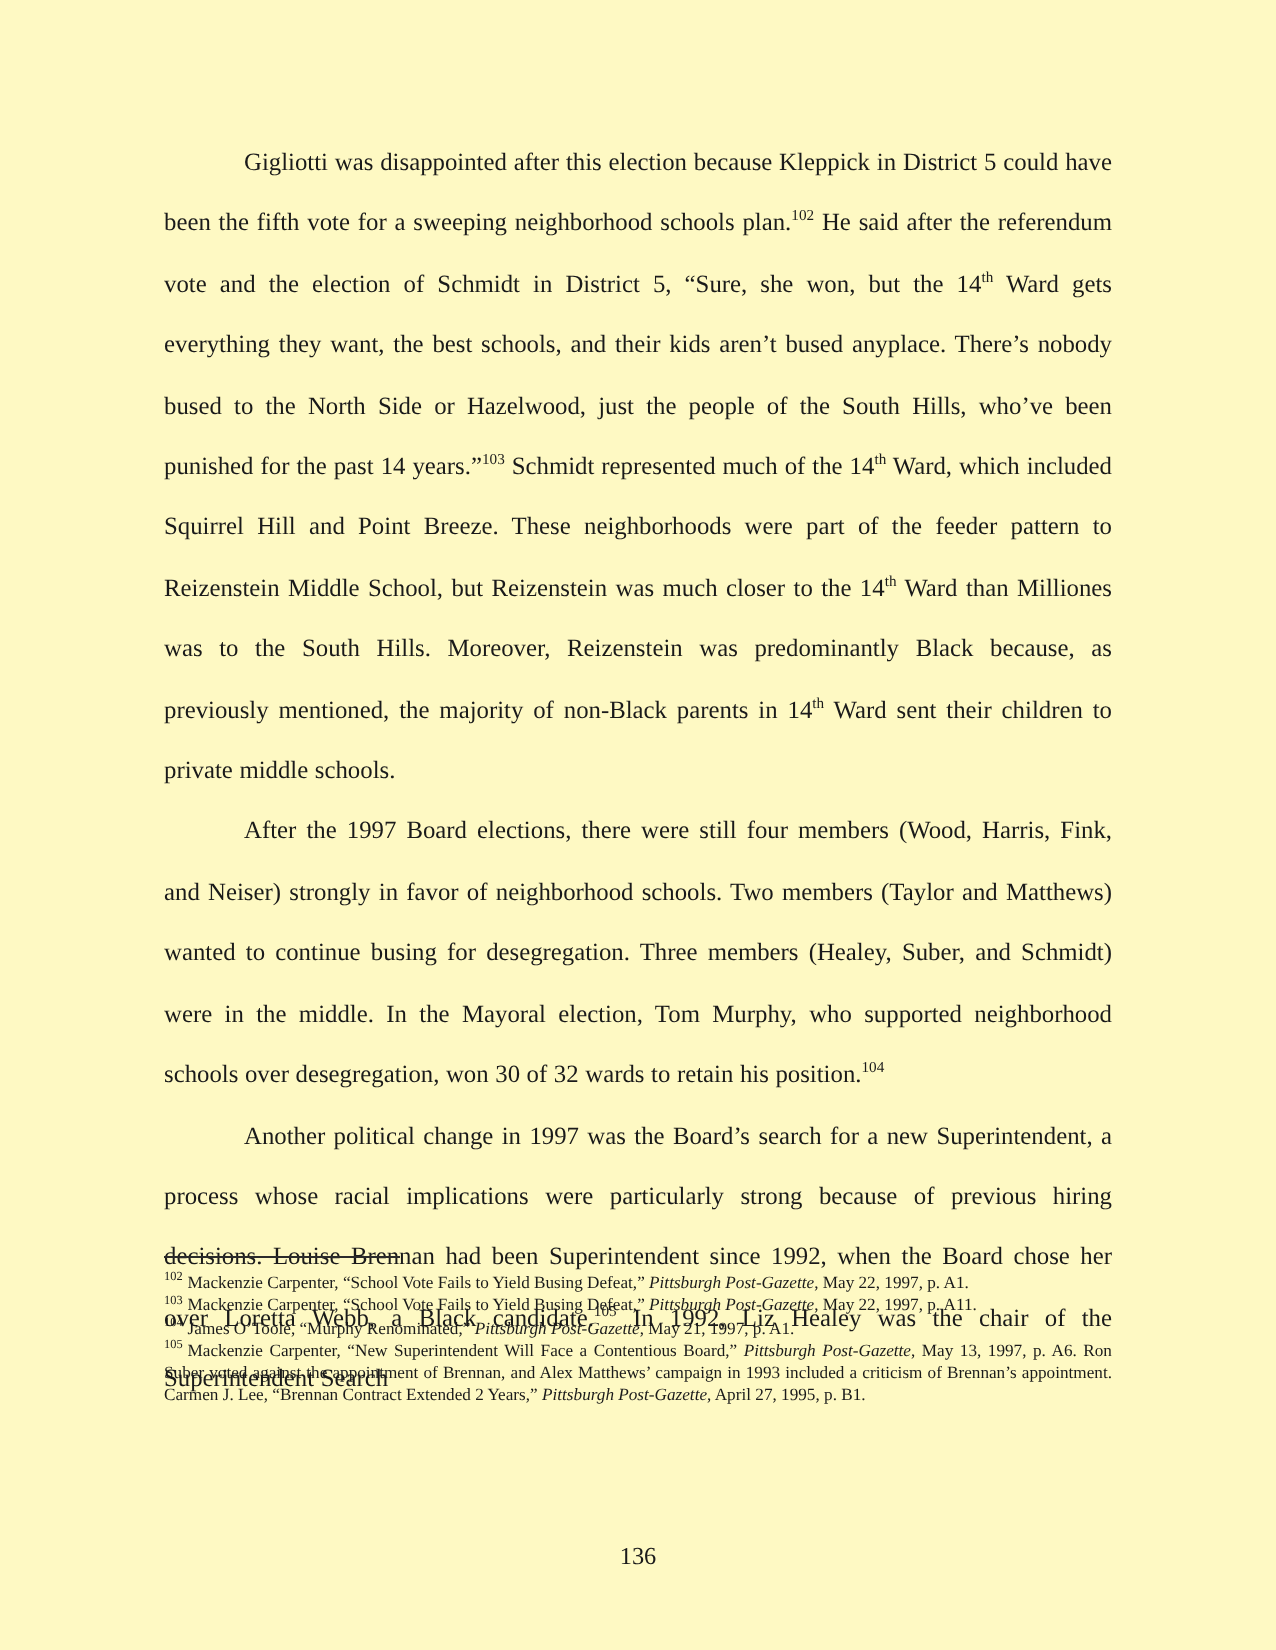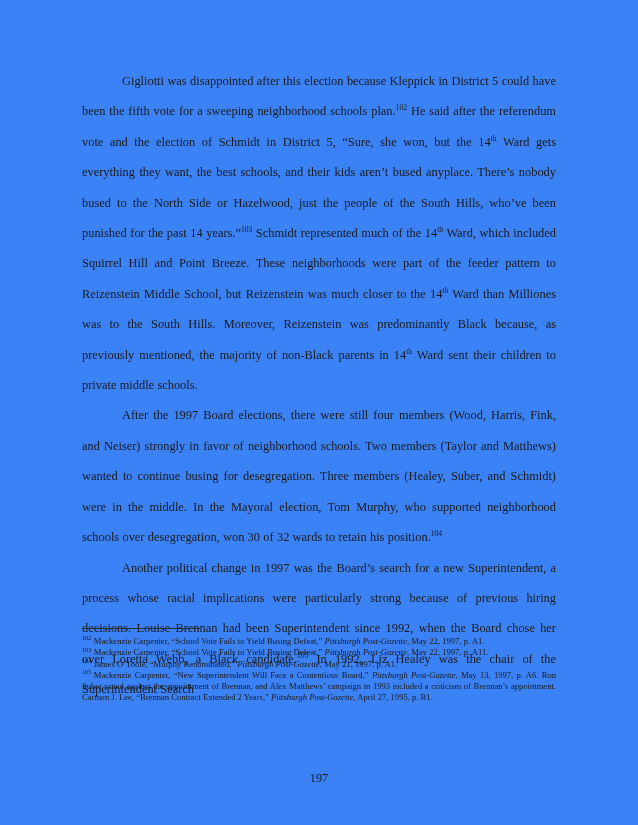--- a/index.html
+++ b/index.html
@@ -4,21 +4,21 @@
 <style>
   html, body {
     margin: 0;
     padding: 0;
     background: #ffffff;
   }
   .page {
     position: relative;
     width: 638px;
     height: 825px;
-    background: #3b82f6;
+    background: #fef9c3;
     font-family: "Liberation Serif", "DejaVu Serif", serif;
     color: #1a1a1a;
     overflow: hidden;
   }
   .body-block {
     position: absolute;
     left: 82px;
     top: 66px;
     width: 474px;
   }
@@ -84,15 +84,15 @@
   </div>
 
   <div class="footnotes">
     <hr class="fn-rule">
     <p class="fn"><sup>102</sup>Mackenzie Carpenter, “School Vote Fails to Yield Busing Defeat,” <i>Pittsburgh Post-Gazette</i>, May 22, 1997, p. A1.</p>
     <p class="fn"><sup>103</sup>Mackenzie Carpenter, “School Vote Fails to Yield Busing Defeat,” <i>Pittsburgh Post-Gazette</i>, May 22, 1997, p. A11.</p>
     <p class="fn"><sup>104</sup>James O’Toole, “Murphy Renominated,” <i>Pittsburgh Post-Gazette</i>, May 21, 1997, p. A1.</p>
     <p class="fn"><sup>105</sup>Mackenzie Carpenter, “New Superintendent Will Face a Contentious Board,” <i>Pittsburgh Post-Gazette</i>, May 13, 1997, p. A6.  Ron Suber voted against the appointment of Brennan, and Alex Matthews’ campaign in 1993 included a criticism of Brennan’s appointment.  Carmen J. Lee, “Brennan Contract Extended 2 Years,” <i>Pittsburgh Post-Gazette</i>, April 27, 1995, p. B1.</p>
   </div>
 
-  <div class="page-number">197</div>
+  <div class="page-number">136</div>
 
 </div>
 
 </body></html>

